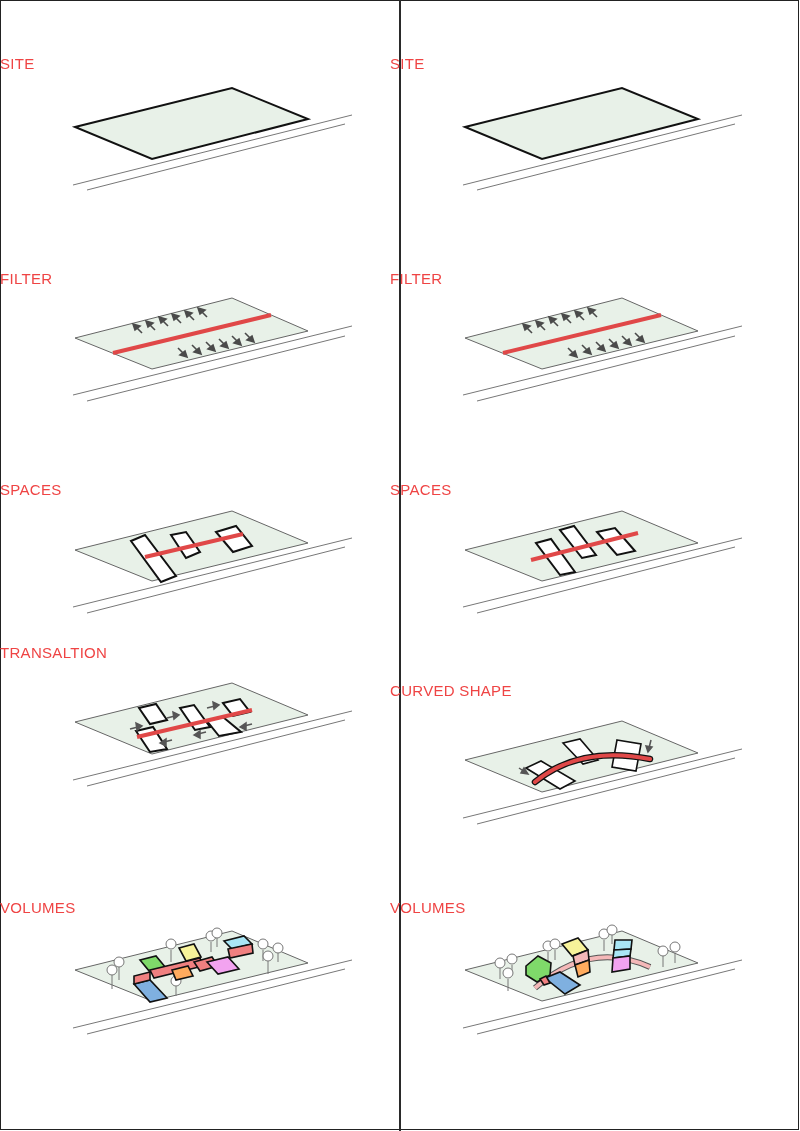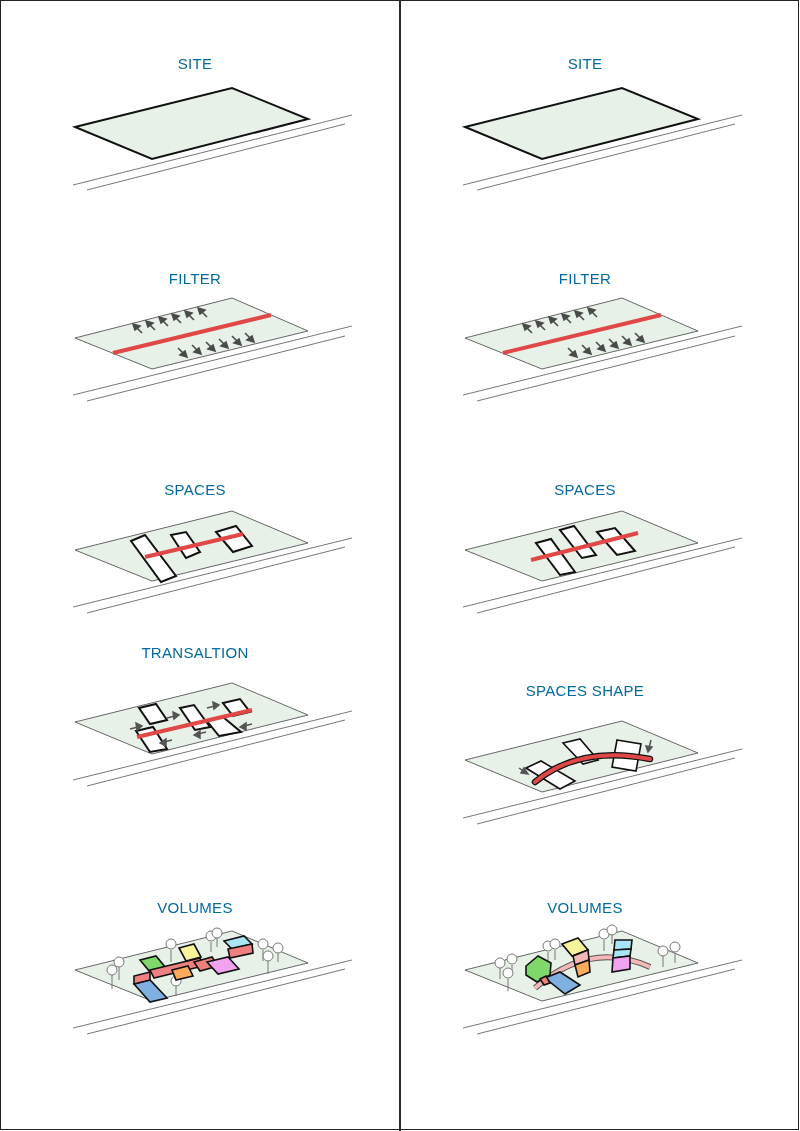--- a/index.html
+++ b/index.html
@@ -3,21 +3,21 @@
 <meta charset="utf-8">
 <style>
   html, body { margin: 0; padding: 0; background: #ffffff; }
   body { width: 800px; height: 1131px; position: relative; overflow: hidden; font-family: "Liberation Sans", sans-serif; }
   .frame { position: absolute; left: 0; top: 0; width: 797px; height: 1128px; border: 1.5px solid #222; box-sizing: content-box; }
   .divider { position: absolute; left: 399px; top: 0; width: 2px; height: 1131px; background: #2a2a2a; }
   .column { position: absolute; top: 0; width: 399px; height: 1131px; }
   .col-left { left: 0; }
   .col-right { left: 401px; }
   .step { position: absolute; left: 0; width: 399px; height: 213px; }
-  .step-title { position: absolute; top: 0; left: 0; width: 390px; text-align: center; font-size: 15px; color: #0369a1; letter-spacing: 0.3px; }
+  .step-title { position: absolute; top: 0; left: 0; width: 390px; text-align: left; font-size: 15px; color: #ef4444; letter-spacing: 0.3px; }
   .step svg { position: absolute; left: 0; top: 0; }
 </style>
 </head>
 <body>
 
 <div class="frame"></div>
 <div class="divider"></div>
 
 <div class="column col-left">
 
@@ -286,21 +286,21 @@
       <polygon points="146,543 161,539 185,572 170,575" fill="#fff" stroke="#111" stroke-width="2"></polygon>
       <polygon points="170,530 184,526 206,555 192,558" fill="#fff" stroke="#111" stroke-width="2"></polygon>
       <polygon points="207,532 225,528 245,551 227,555" fill="#fff" stroke="#111" stroke-width="2"></polygon>
       <line x1="141" y1="560" x2="248" y2="533" stroke="#e04848" stroke-width="4"></line>
       <line x1="73" y1="607" x2="352" y2="538" stroke="#777" stroke-width="1"></line>
       <line x1="87" y1="613" x2="345" y2="547" stroke="#777" stroke-width="1"></line>
     </svg>
   </div>
 
   <div class="step" style="top:682px;left:-11px">
-    <div class="step-title">SPACES SHAPE</div>
+    <div class="step-title">CURVED SHAPE</div>
     <svg width="399" height="160" viewBox="0 682 399 160">
       <polygon points="75,760 232,721 308,753 152,792" fill="#e8f1e8" stroke="#666" stroke-width="1"></polygon>
       <polygon points="136,768 151,761 185,781 170,789" fill="#fff" stroke="#111" stroke-width="1.6"></polygon>
       <polygon points="173,743 190,739 208,760 193,764" fill="#fff" stroke="#111" stroke-width="1.6"></polygon>
       <polygon points="227,740 251,744 246,771 222,767" fill="#fff" stroke="#111" stroke-width="1.6"></polygon>
       <path d="M 145,782 Q 190,745 260,759" fill="none" stroke="#111" stroke-width="6.5" stroke-linecap="round"></path>
       <path d="M 145,782 Q 190,745 260,759" fill="none" stroke="#e04848" stroke-width="4" stroke-linecap="round"></path>
       <g stroke="#555" stroke-width="1.5" fill="#555">
         <g>
             <line x1="129" y1="768" x2="135" y2="772"></line>

